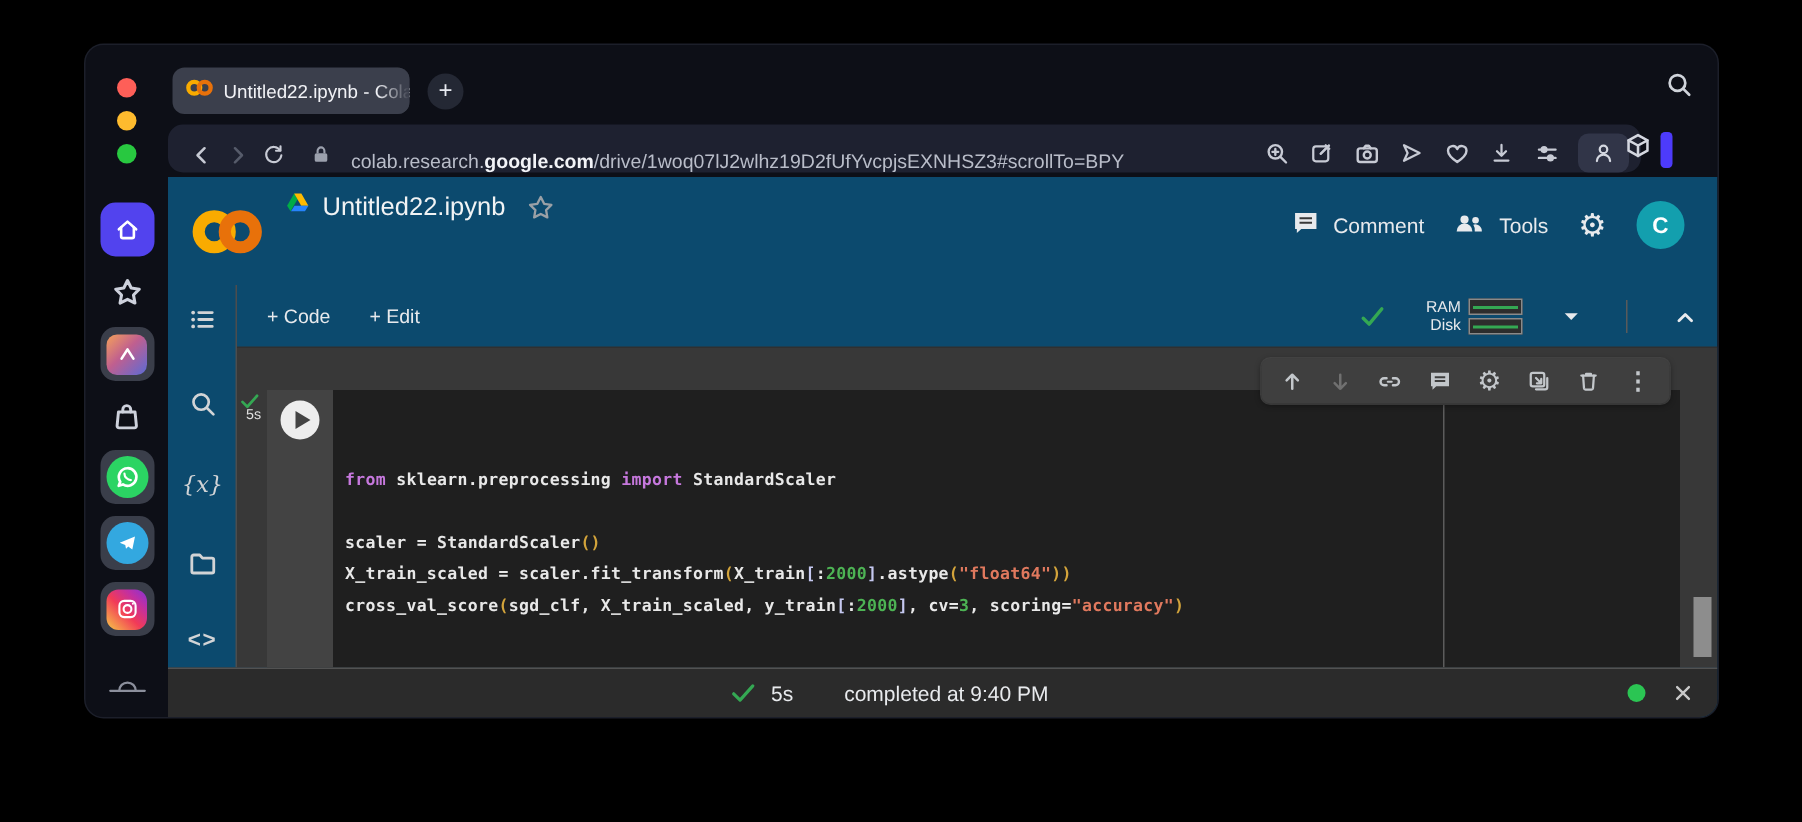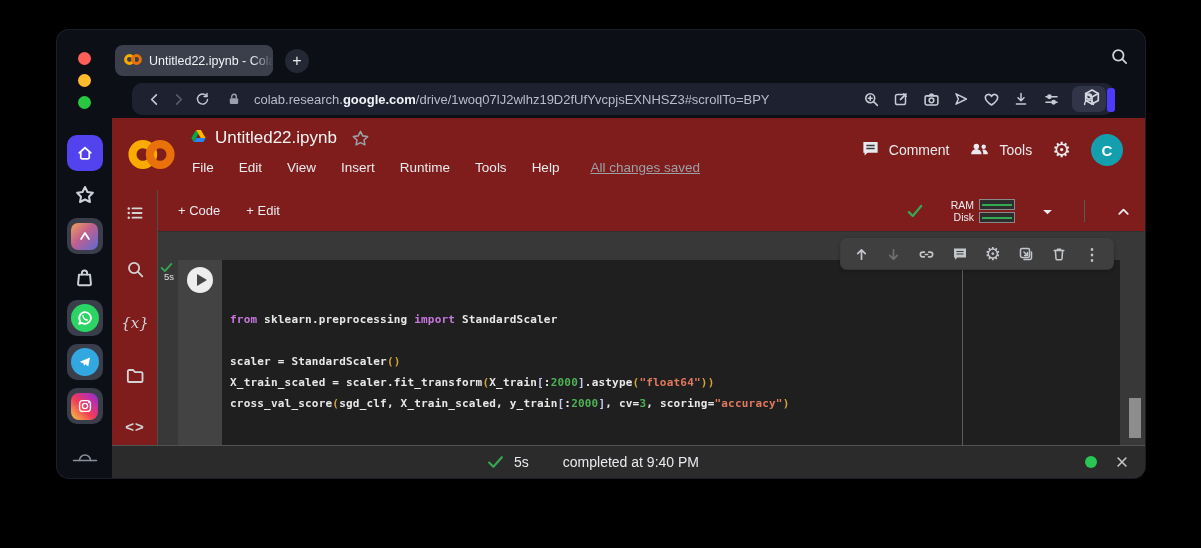--- a/index.html
+++ b/index.html
@@ -26,33 +26,33 @@
   
   .main { flex:1; display:flex; flex-direction:column; min-width:0; }
   .tabbar { height:52px; position:relative; flex:none; }
   .tab { position:absolute; left:3px; top:15px; width:158px; height:31px; background:#3b3f4c; border-radius:8px; display:flex; align-items:center; gap:7px; padding:0 9px; overflow:hidden; }
   .tab::after { content:""; position:absolute; right:0; top:0; bottom:0; width:22px; background:linear-gradient(90deg,rgba(59,63,76,0),#3b3f4c); }
   .tab-title { color:#f1f2f6; font-size:12.5px; white-space:nowrap; }
   .newtab { position:absolute; left:173px; top:19px; width:24px; height:24px; border-radius:50%; background:#242834; color:#e8eaf0; font-size:16px; display:flex; align-items:center; justify-content:center; }
   .tabsearch { position:absolute; right:16px; top:17px; color:#cfd3da; }
 
   .urlrow { height:36px; position:relative; flex:none; }
-  .urlbar { position:absolute; left:20px; top:1px; width:982px; height:32px; background:#1e2130; border-radius:10px; display:flex; align-items:center; padding:0 8px 0 10px; color:#c7cad4; }
+  .urlbar { position:absolute; left:0; top:1px; width:982px; height:32px; background:#1e2130; border-radius:10px; display:flex; align-items:flex-end; padding:0 8px 0 10px; color:#c7cad4; }
   .nav-ic { width:24px; height:24px; display:flex; align-items:center; justify-content:center; flex:none; }
   .nav-ic.dim { color:#565b6a; }
   .url-text { font-size:13px; margin-left:8px; white-space:nowrap; overflow:hidden; flex:1; color:#b9bdc9; }
   .url-text b { color:#f2f3f7; font-weight:bold; }
   .url-icons { display:flex; align-items:center; gap:4px; flex:none; }
   .url-icons .nav-ic { width:26px; }
   .profile-box { width:34px; height:26px; background:#313548; border-radius:7px; display:flex; align-items:center; justify-content:center; margin-left:4px; color:#d4d7e0; }
   .ext-cube { position:absolute; right:44px; top:6px; color:#d4d7e0; }
   .ext-pill { position:absolute; right:30px; top:6px; width:8px; height:24px; border-radius:3px; background:#4d3bfb; }
 
   
-  .colab { flex:1; background:#7f1d1d; display:flex; flex-direction:column; color:#e8eaed; min-height:0; }
+  .colab { flex:1; background:#0c4a6e; display:flex; flex-direction:column; color:#e8eaed; min-height:0; }
   .colab-header { height:72px; position:relative; flex:none; }
   .co-logo { position:absolute; left:16px; top:20px; }
   .title-row { position:absolute; left:78px; top:10px; display:flex; align-items:center; gap:8px; }
   .doc-title { font-size:17px; color:#f1f3f4; }
   .star-ic { color:#9aa0a6; font-size:18px; margin-left:6px; }
   .menu-row { position:absolute; left:80px; top:42px; display:flex; align-items:center; gap:25px; font-size:13.5px; color:#e8eaed; }
   .menu-save { color:#9aa0a6; text-decoration:underline; margin-left:6px; }
   .hdr-actions { position:absolute; right:22px; top:16px; display:flex; align-items:center; gap:20px; }
   .hdr-btn { display:flex; align-items:center; gap:9px; font-size:14px; color:#e8eaed; }
   .gear-glyph { font-size:21px; color:#e8eaed; }
@@ -308,30 +308,20 @@
                 <path fill="#ffba00" d="M10.4 1 H5.6 L10.3 9.1 H15.1 Z"></path>
                 <path fill="#2684fc" d="M15.1 9.1 H5.8 L3.5 12.9 H12.8 Z"></path>
               </svg></span>
           <span class="doc-title">Untitled22.ipynb</span>
           <span class="star-ic">
               <svg class="ic" width="19" height="19" viewBox="0 0 16 16" style="stroke-width:1.3">
                 <path d="M8 2 l1.9 3.8 4.1.6 -3 2.9 .7 4.1 -3.7-1.9 -3.7 1.9 .7-4.1 -3-2.9 4.1-.6 z"></path>
               </svg>
             </span>
         </div>
-        <div class="menu-row">
-            <span>File</span>
-            <span>Edit</span>
-            <span>View</span>
-            <span>Insert</span>
-            <span>Runtime</span>
-            <span>Tools</span>
-            <span>Help</span>
-            <span class="menu-save">All changes saved</span>
-          </div>
         <div class="hdr-actions">
           <span class="hdr-btn">
             <span><svg width="19" height="19" viewBox="0 0 16 16">
                   <path fill="currentColor" d="M2 2.5 h12 v9 H5.5 L3 13.8 V11.5 H2 z"></path>
                   <path d="M4.5 5.5 h7 M4.5 8 h7" stroke="#383838" stroke-width="1.2"></path>
                 </svg></span>
             <span>Comment</span>
           </span>
           <span class="hdr-btn">
             <span><svg width="21" height="17" viewBox="0 0 20 16">

